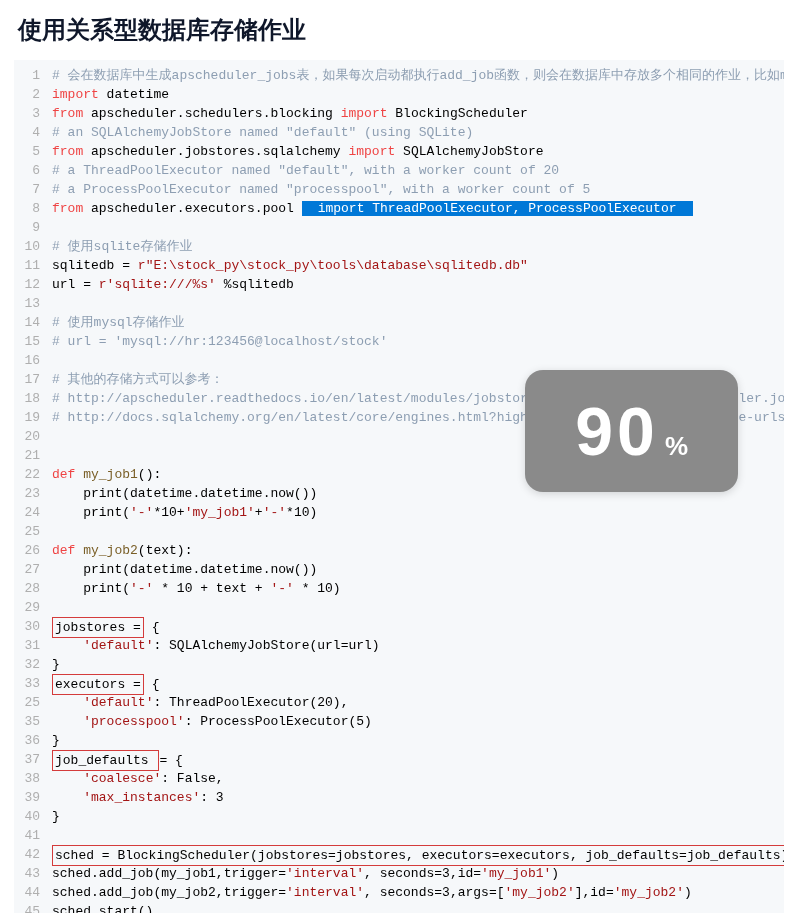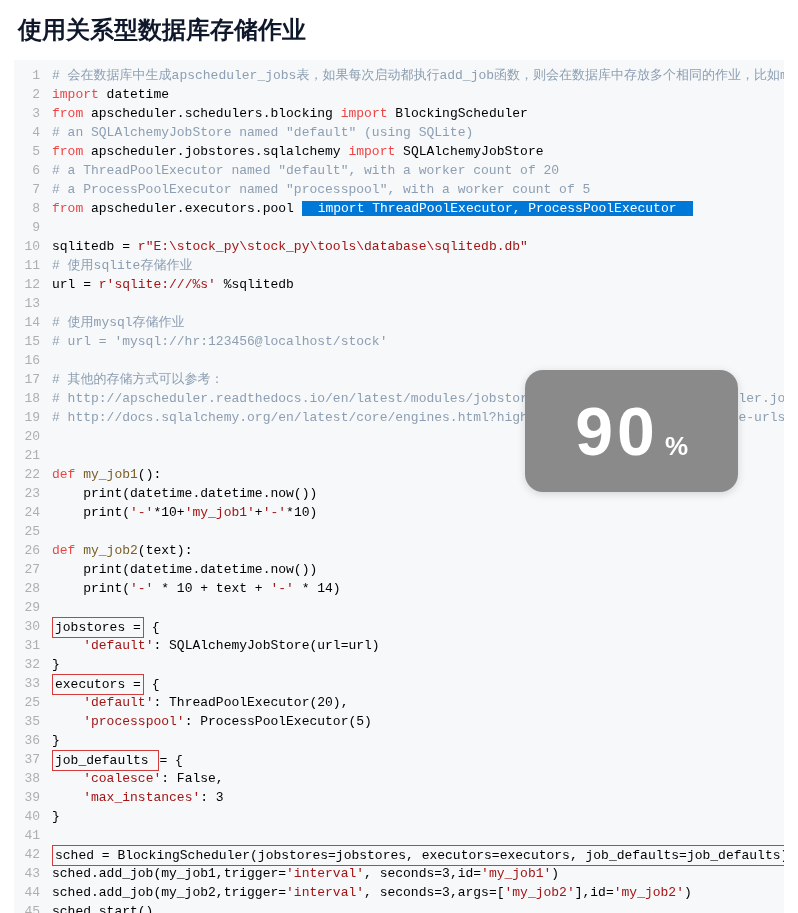--- a/index.html
+++ b/index.html
@@ -80,39 +80,39 @@
     <div class="code" id="code">
         <div class="line"><span class="c-com"># 会在数据库中生成apscheduler_jobs表，如果每次启动都执行add_job函数，则会在数据库中存放多个相同的作业，比如my_</span></div>
         <div class="line"><span class="c-kw">import</span><span> datetime</span></div>
         <div class="line"><span class="c-kw">from</span><span> apscheduler.schedulers.blocking </span><span class="c-kw">import</span><span> BlockingScheduler</span></div>
         <div class="line"><span class="c-com"># an SQLAlchemyJobStore named "default" (using SQLite)</span></div>
         <div class="line"><span class="c-kw">from</span><span> apscheduler.jobstores.sqlalchemy </span><span class="c-kw">import</span><span> SQLAlchemyJobStore</span></div>
         <div class="line"><span class="c-com"># a ThreadPoolExecutor named "default", with a worker count of 20</span></div>
         <div class="line"><span class="c-com"># a ProcessPoolExecutor named "processpool", with a worker count of 5</span></div>
         <div class="line"><span class="c-kw">from</span><span> apscheduler.executors.pool </span><span class="sel">import ThreadPoolExecutor, ProcessPoolExecutor</span></div>
         <div class="line"></div>
+        <div class="line"><span class="c-com"># 使用sqlite存储作业</span></div>
         <div class="line"><span>sqlitedb = </span><span class="c-rstr">r"E:\stock_py\stock_py\tools\database\sqlitedb.db"</span></div>
-        <div class="line"><span class="c-com"># 使用sqlite存储作业</span></div>
         <div class="line"><span>url = </span><span class="c-rstr">r'sqlite:///%s'</span><span> %sqlitedb</span></div>
         <div class="line"></div>
         <div class="line"><span class="c-com"># 使用mysql存储作业</span></div>
         <div class="line"><span class="c-com"># url = 'mysql://hr:123456@localhost/stock'</span></div>
         <div class="line"></div>
         <div class="line"><span class="c-com"># 其他的存储方式可以参考：</span></div>
         <div class="line"><span class="c-com"># http://apscheduler.readthedocs.io/en/latest/modules/jobstores/sqlalchemy.html#apscheduler.jobstores.s</span></div>
         <div class="line"><span class="c-com"># http://docs.sqlalchemy.org/en/latest/core/engines.html?highlight=create_engine#database-urls</span></div>
         <div class="line"></div>
         <div class="line"></div>
         <div class="line"><span class="c-kw">def</span><span> </span><span class="c-fn">my_job1</span><span>():</span></div>
         <div class="line"><span>    print(datetime.datetime.now())</span></div>
         <div class="line"><span>    print(</span><span class="c-str">'-'</span><span>*10+</span><span class="c-str">'my_job1'</span><span>+</span><span class="c-str">'-'</span><span>*10)</span></div>
         <div class="line"></div>
         <div class="line"><span class="c-kw">def</span><span> </span><span class="c-fn">my_job2</span><span>(text):</span></div>
         <div class="line"><span>    print(datetime.datetime.now())</span></div>
-        <div class="line"><span>    print(</span><span class="c-str">'-'</span><span> * 10 + text + </span><span class="c-str">'-'</span><span> * 14)</span></div>
+        <div class="line"><span>    print(</span><span class="c-str">'-'</span><span> * 10 + text + </span><span class="c-str">'-'</span><span> * 10)</span></div>
         <div class="line"></div>
         <div class="line"><span class="box-red">jobstores =</span><span> {</span></div>
         <div class="line"><span>    </span><span class="c-str">'default'</span><span>: SQLAlchemyJobStore(url=url)</span></div>
         <div class="line"><span>}</span></div>
         <div class="line"><span class="box-red">executors =</span><span> {</span></div>
         <div class="line"><span>    </span><span class="c-str">'default'</span><span>: ThreadPoolExecutor(20),</span></div>
         <div class="line"><span>    </span><span class="c-str">'processpool'</span><span>: ProcessPoolExecutor(5)</span></div>
         <div class="line"><span>}</span></div>
         <div class="line"><span class="box-red">job_defaults </span><span>= {</span></div>
         <div class="line"><span>    </span><span class="c-str">'coalesce'</span><span>: False,</span></div>

